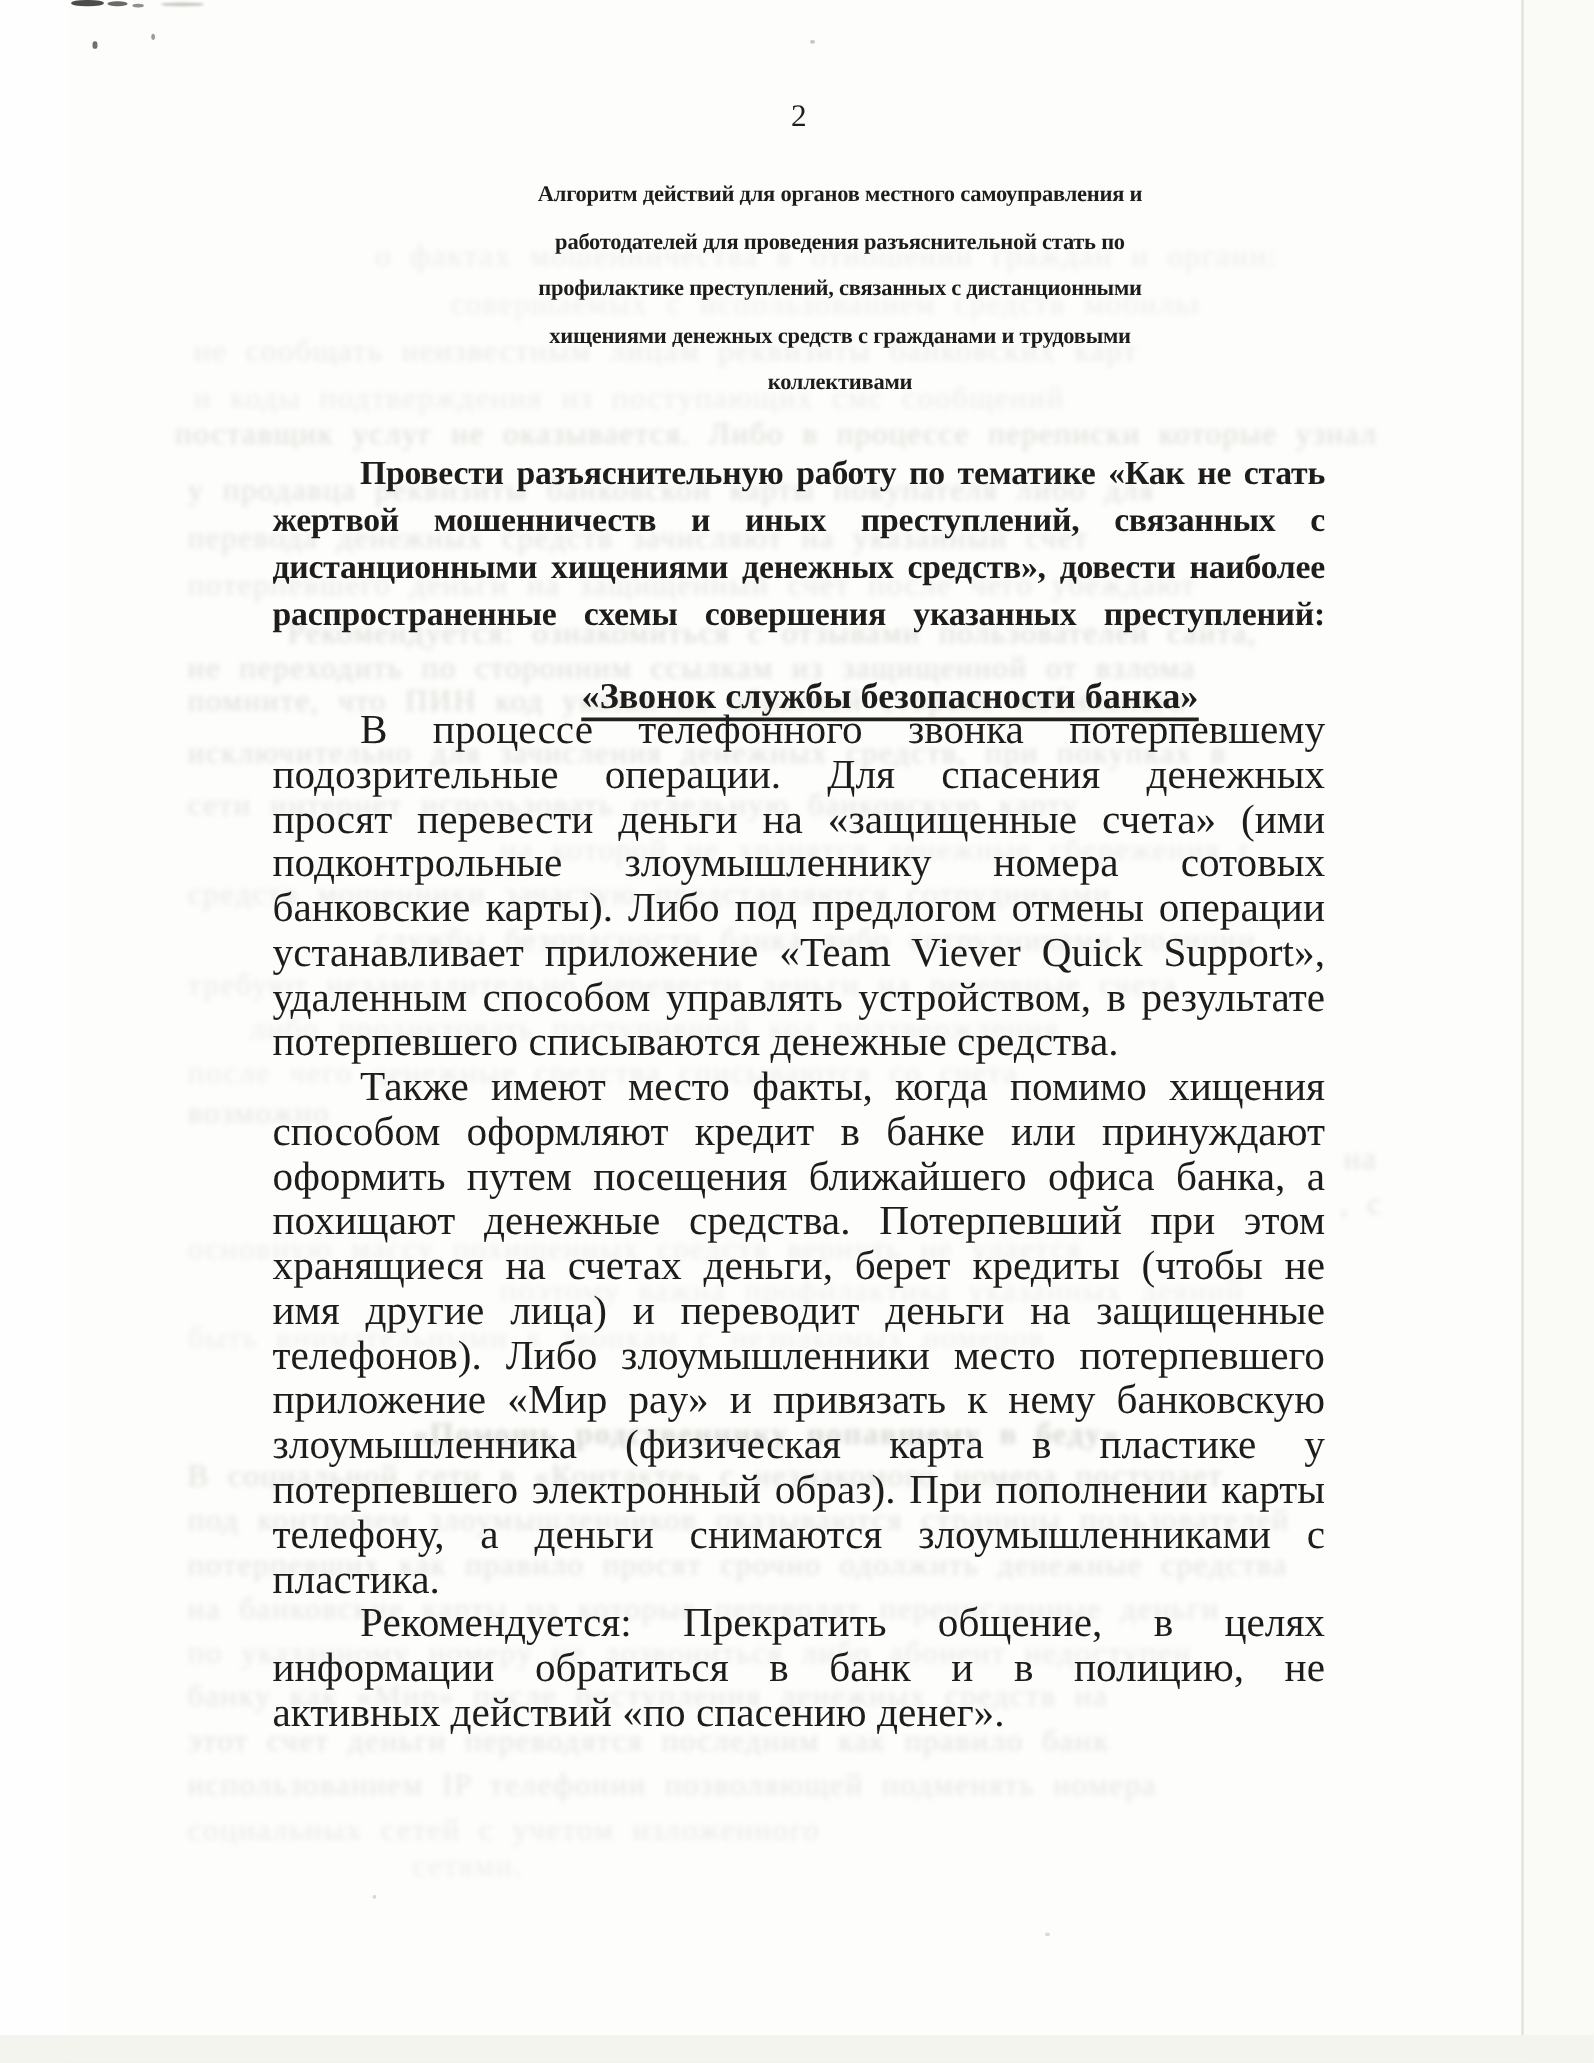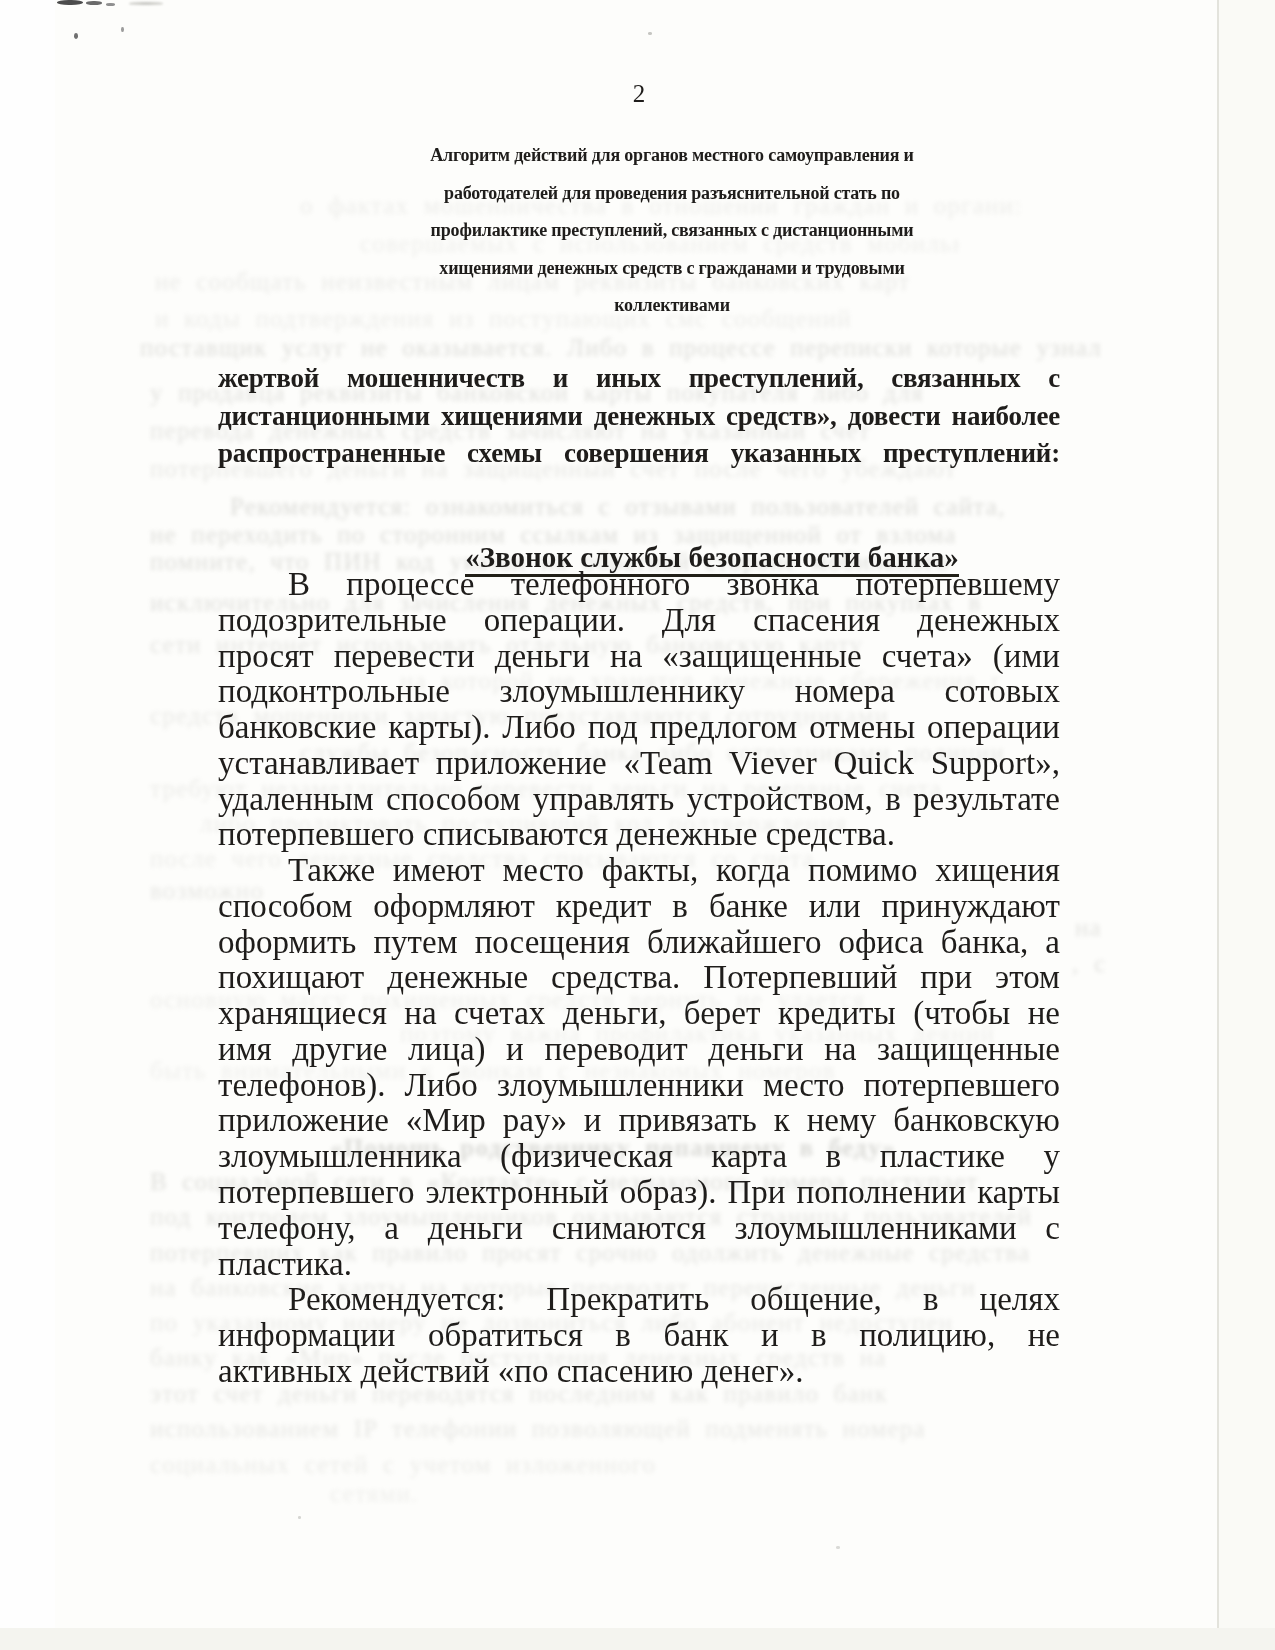--- a/index.html
+++ b/index.html
@@ -109,20 +109,21 @@
 
   <div class="txt title">
     <div class="ln cl">Алгоритм действий для органов местного самоуправления и</div>
     <div class="ln cl">работодателей для проведения разъяснительной стать по</div>
     <div class="ln cl">профилактике преступлений, связанных с дистанционными</div>
     <div class="ln cl">хищениями денежных средств с гражданами и трудовыми</div>
     <div class="ln cl">коллективами</div>
   </div>
 
   <div class="txt intro">
+    <div class="ln jl ind">Провести разъяснительную работу по тематике «Как не стать</div>
     <div class="ln jl">жертвой мошенничеств и иных преступлений, связанных с</div>
     <div class="ln jl">дистанционными хищениями денежных средств», довести наиболее</div>
     <div class="ln jl">распространенные схемы совершения указанных преступлений:</div>
   </div>
 
   <div class="txt heading">
     <span class="u">«Звонок службы безопасности банка»</span>
   </div>
 
   <div class="txt body">

